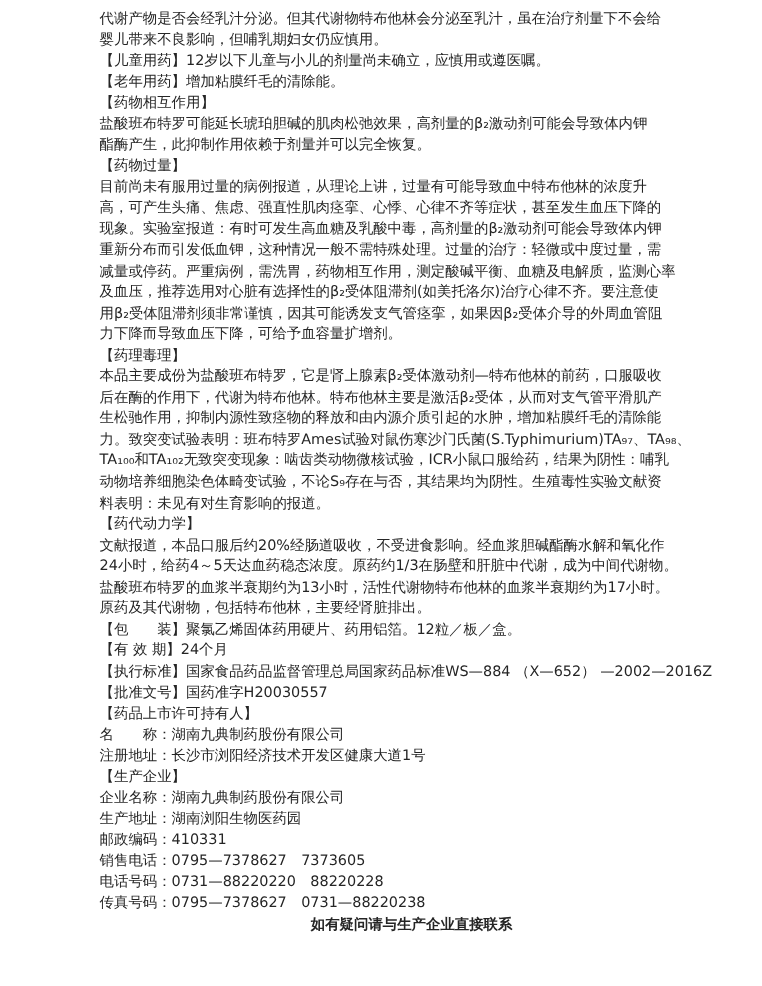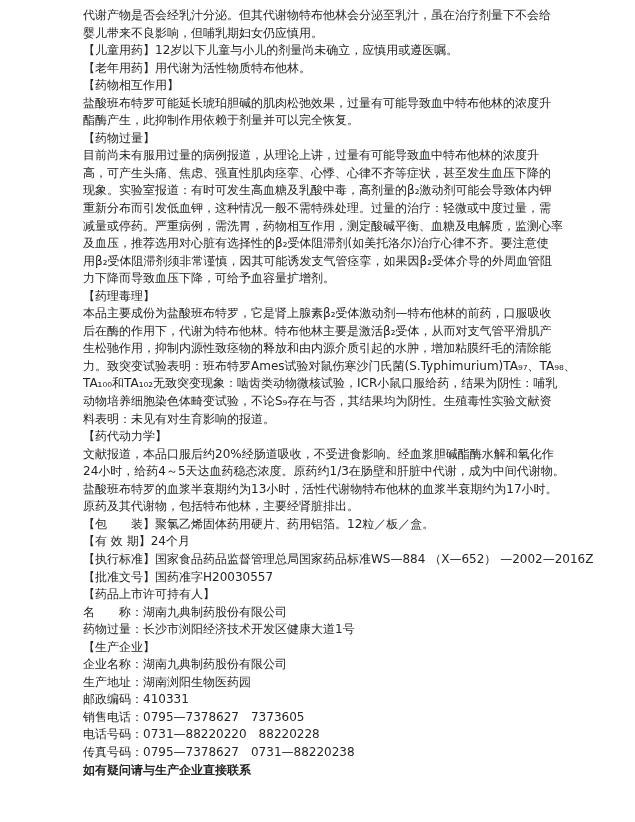--- a/index.html
+++ b/index.html
@@ -24,32 +24,33 @@
     color: #252525;
     letter-spacing: 0px;
   }
   .line {
     white-space: pre;
     height: 17.55px;
     overflow: visible;
   }
   .bold {
     font-weight: bold;
+    text-align: center;
   }
 </style>
 </head>
 <body>
 
 <div class="doc">
   <div class="line">代谢产物是否会经乳汁分泌。但其代谢物特布他林会分泌至乳汁，虽在治疗剂量下不会给</div>
   <div class="line">婴儿带来不良影响，但哺乳期妇女仍应慎用。</div>
   <div class="line">【儿童用药】12岁以下儿童与小儿的剂量尚未确立，应慎用或遵医嘱。</div>
-  <div class="line">【老年用药】用代谢为活性物质特布他林。</div>
+  <div class="line">【老年用药】增加粘膜纤毛的清除能。</div>
   <div class="line">【药物相互作用】</div>
-  <div class="line">盐酸班布特罗可能延长琥珀胆碱的肌肉松弛效果，过量有可能导致血中特布他林的浓度升</div>
+  <div class="line">盐酸班布特罗可能延长琥珀胆碱的肌肉松弛效果，高剂量的β₂激动剂可能会导致体内钾</div>
   <div class="line">酯酶产生，此抑制作用依赖于剂量并可以完全恢复。</div>
   <div class="line">【药物过量】</div>
   <div class="line">目前尚未有服用过量的病例报道，从理论上讲，过量有可能导致血中特布他林的浓度升</div>
   <div class="line">高，可产生头痛、焦虑、强直性肌肉痉挛、心悸、心律不齐等症状，甚至发生血压下降的</div>
   <div class="line">现象。实验室报道：有时可发生高血糖及乳酸中毒，高剂量的β₂激动剂可能会导致体内钾</div>
   <div class="line">重新分布而引发低血钾，这种情况一般不需特殊处理。过量的治疗：轻微或中度过量，需</div>
   <div class="line">减量或停药。严重病例，需洗胃，药物相互作用，测定酸碱平衡、血糖及电解质，监测心率</div>
   <div class="line">及血压，推荐选用对心脏有选择性的β₂受体阻滞剂(如美托洛尔)治疗心律不齐。要注意使</div>
   <div class="line">用β₂受体阻滞剂须非常谨慎，因其可能诱发支气管痉挛，如果因β₂受体介导的外周血管阻</div>
   <div class="line">力下降而导致血压下降，可给予血容量扩增剂。</div>
@@ -65,21 +66,21 @@
   <div class="line">文献报道，本品口服后约20%经肠道吸收，不受进食影响。经血浆胆碱酯酶水解和氧化作</div>
   <div class="line">24小时，给药4～5天达血药稳态浓度。原药约1/3在肠壁和肝脏中代谢，成为中间代谢物。</div>
   <div class="line">盐酸班布特罗的血浆半衰期约为13小时，活性代谢物特布他林的血浆半衰期约为17小时。</div>
   <div class="line">原药及其代谢物，包括特布他林，主要经肾脏排出。</div>
   <div class="line">【包　　装】聚氯乙烯固体药用硬片、药用铝箔。12粒／板／盒。</div>
   <div class="line">【有 效 期】24个月</div>
   <div class="line">【执行标准】国家食品药品监督管理总局国家药品标准WS—884 （X—652） —2002—2016Z</div>
   <div class="line">【批准文号】国药准字H20030557</div>
   <div class="line">【药品上市许可持有人】</div>
   <div class="line">名　　称：湖南九典制药股份有限公司</div>
-  <div class="line">药物过量：长沙市浏阳经济技术开发区健康大道1号</div>
+  <div class="line">注册地址：长沙市浏阳经济技术开发区健康大道1号</div>
   <div class="line">【生产企业】</div>
   <div class="line">企业名称：湖南九典制药股份有限公司</div>
   <div class="line">生产地址：湖南浏阳生物医药园</div>
   <div class="line">邮政编码：410331</div>
   <div class="line">销售电话：0795—7378627　7373605</div>
   <div class="line">电话号码：0731—88220220　88220228</div>
   <div class="line">传真号码：0795—7378627　0731—88220238</div>
   <div class="line bold">如有疑问请与生产企业直接联系</div>
 </div>
 

